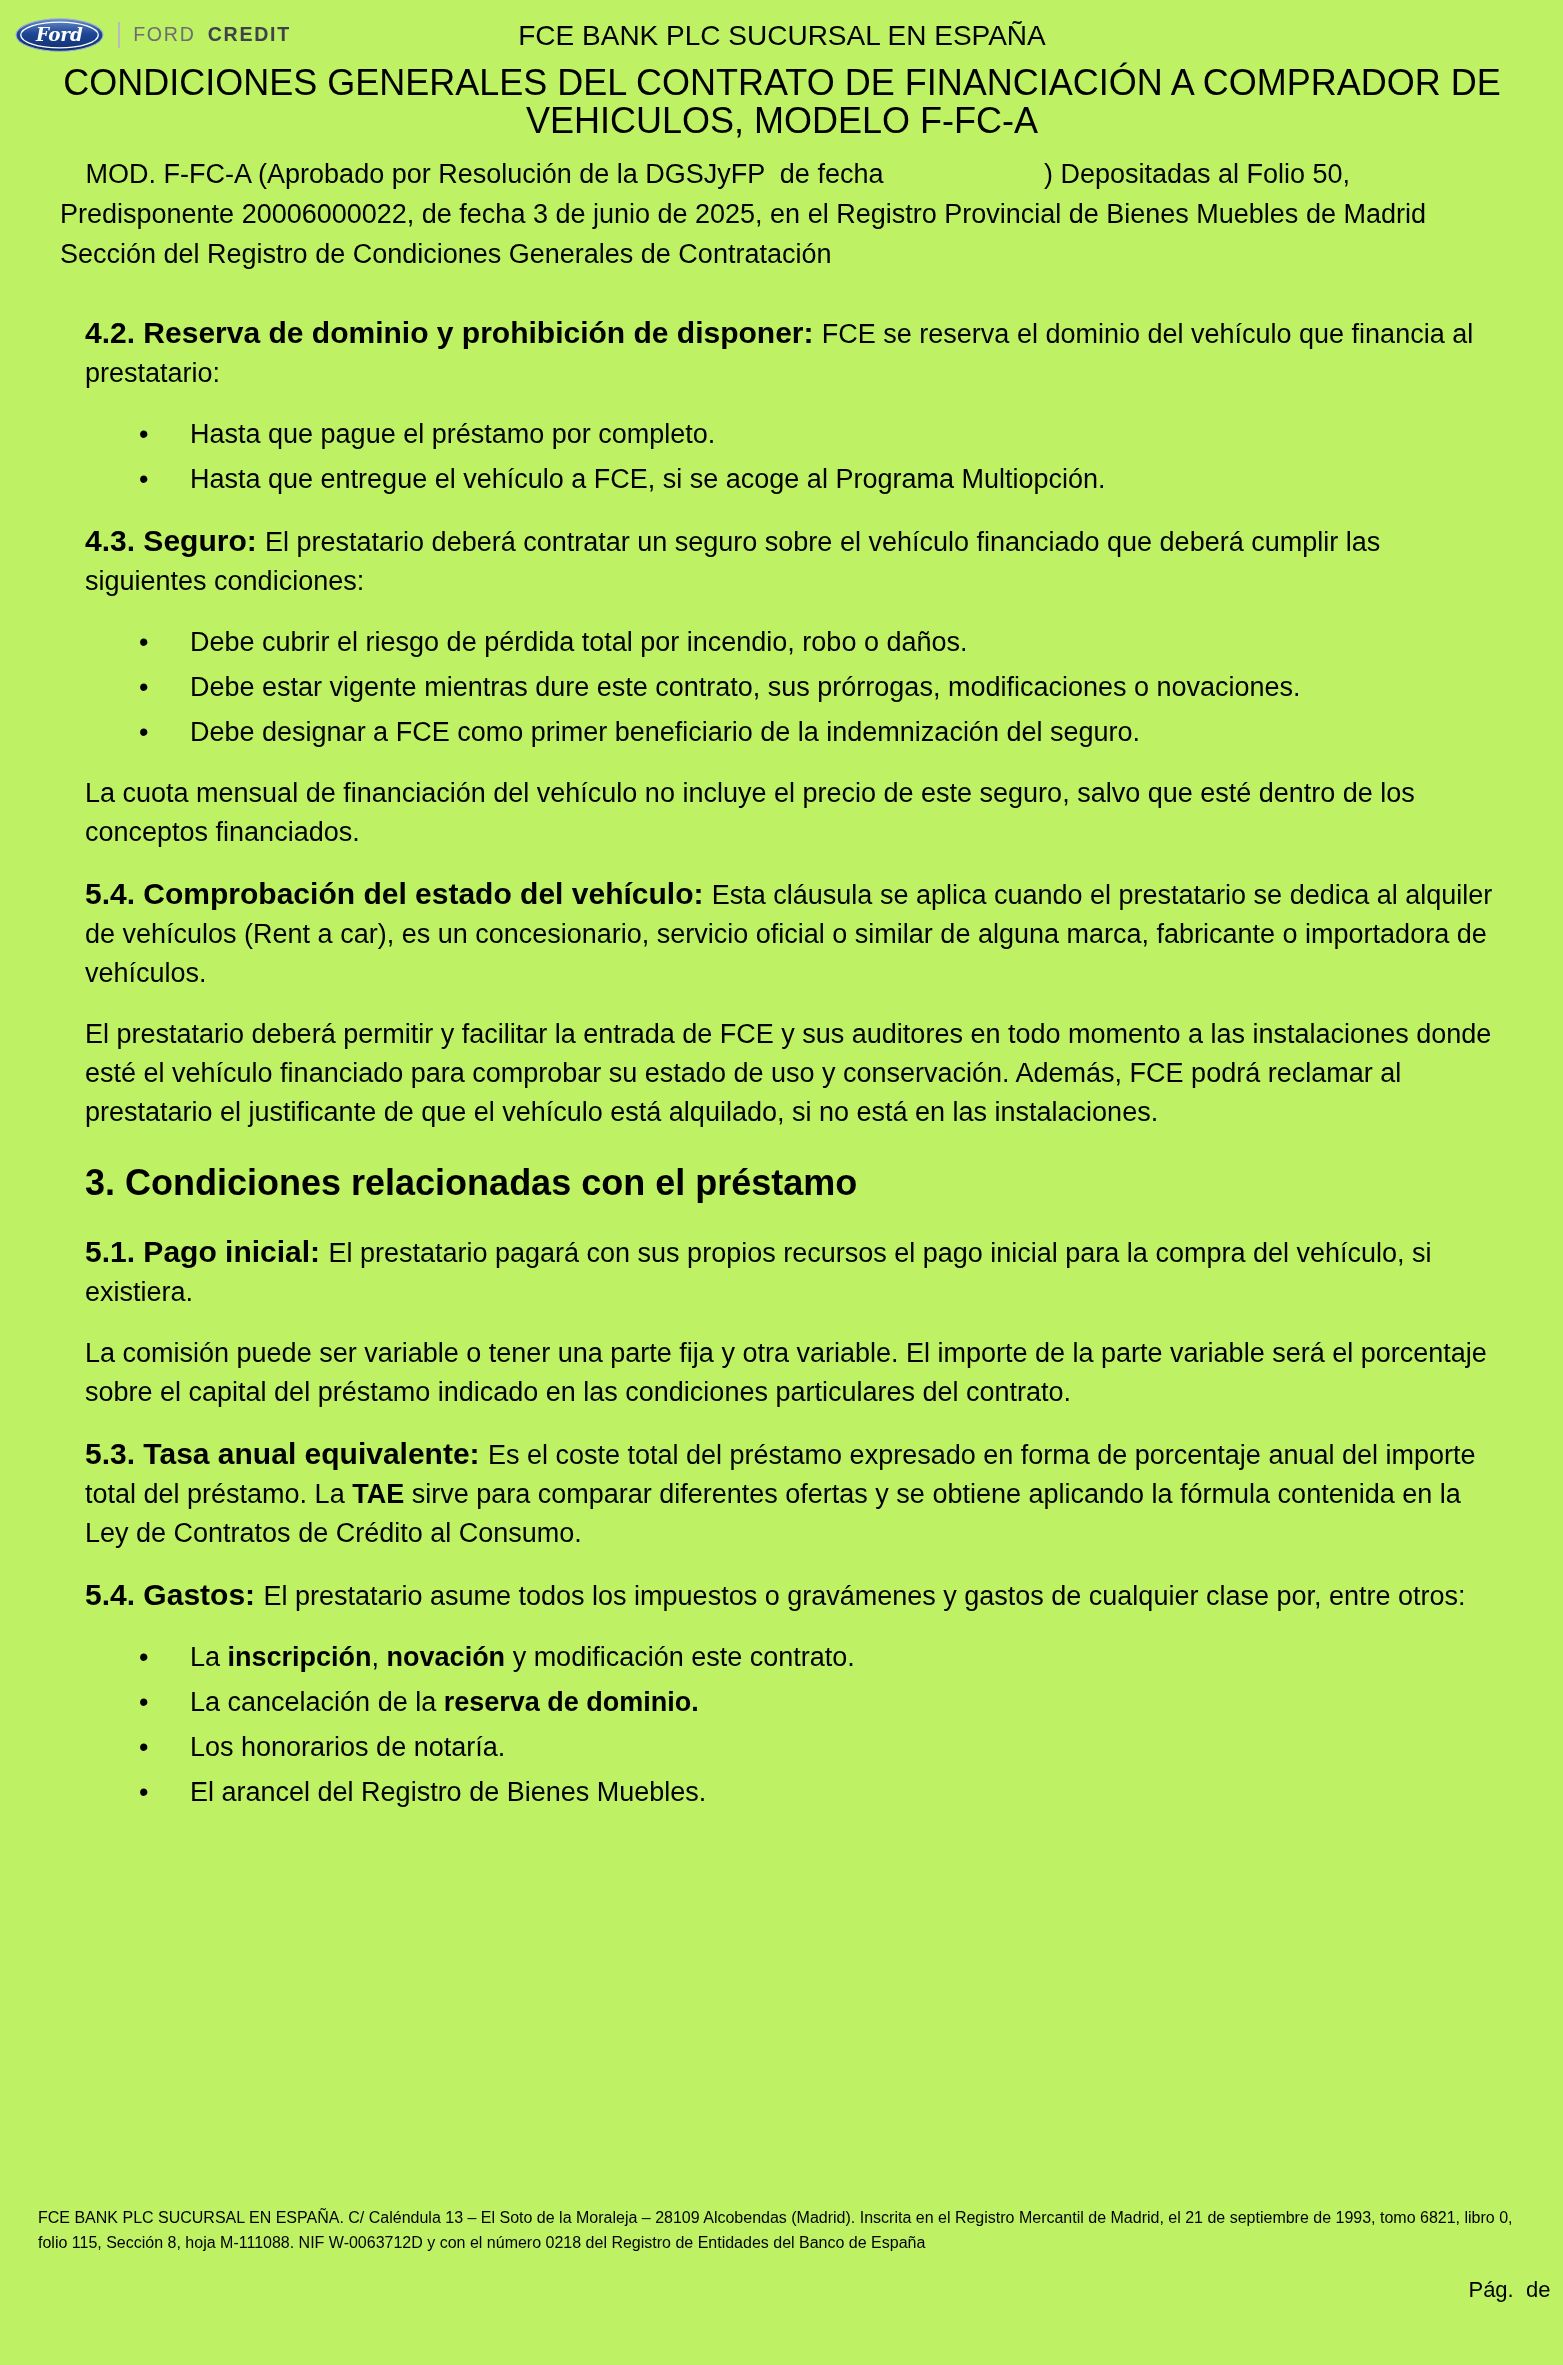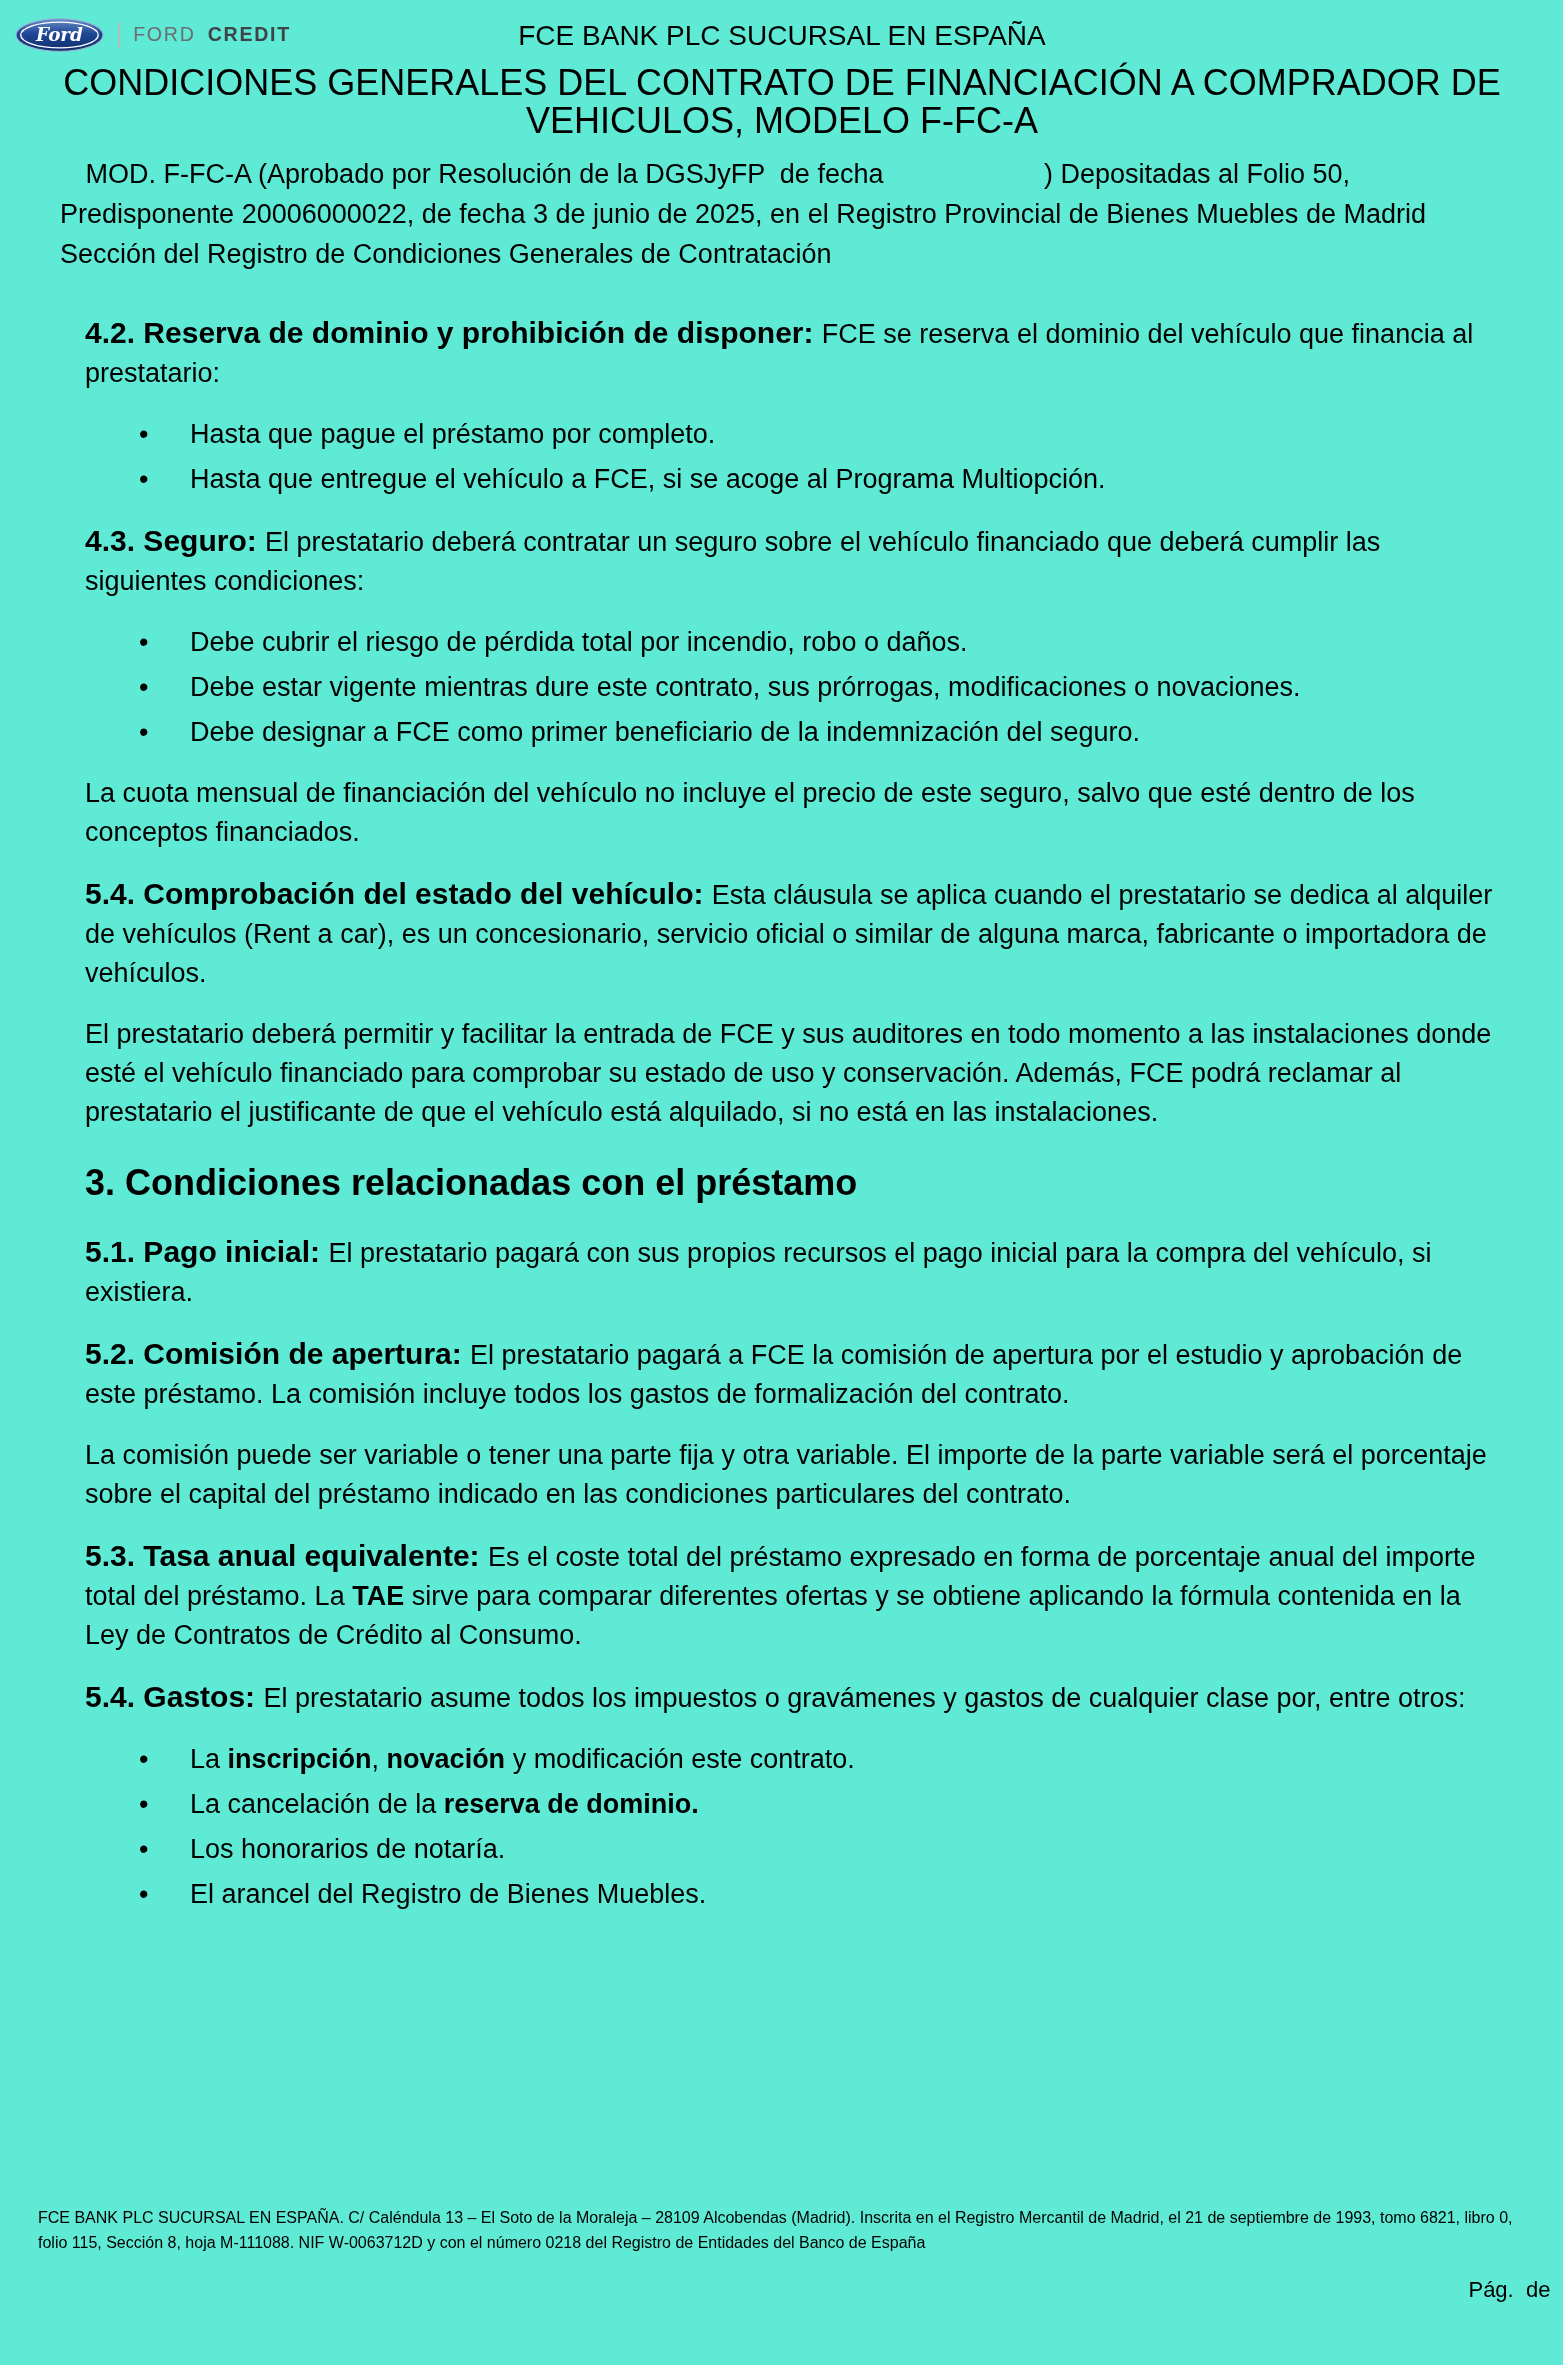--- a/index.html
+++ b/index.html
@@ -1,19 +1,19 @@
 <!DOCTYPE html>
 <html lang="es" style="font-size:13.6px"><head>
 <meta charset="utf-8">
 <style>
   html,body { margin:0; padding:0; background:#e8e8e8; }
   .page {
     position:relative;
     width:1564px; height:2366px;
-    background:#5eead4;
+    background:#bef264;
     color:#000000;
     font-family:"Liberation Sans", sans-serif;
     font-size:27px; line-height:39px;
     overflow:hidden;
     margin:0 auto;
   }
   
   .header { position:relative; padding-top:17px; }
   .logo-row { position:absolute; left:15.3px; top:15.3px; display:flex; align-items:center; }
   .logo-divider { width:1.7px; height:25.6px; background:#b9bbbe; margin:0 13.6px 0 13.6px; }
@@ -86,21 +86,20 @@
       <ul class="bullets">
         <li><span class="bullet-marker">•</span><span><span>Debe cubrir el riesgo de pérdida total por incendio, robo o daños.</span></span></li>
         <li><span class="bullet-marker">•</span><span><span>Debe estar vigente mientras dure este contrato, sus prórrogas, modificaciones o novaciones.</span></span></li>
         <li><span class="bullet-marker">•</span><span><span>Debe designar a FCE como primer beneficiario de la indemnización del seguro.</span></span></li>
       </ul>
       <p class="para"><span>La cuota mensual de financiación del vehículo no incluye el precio de este seguro, salvo que esté dentro de los conceptos financiados.</span></p>
       <p class="para"><span class="lead-bold">5.4. Comprobación del estado del vehículo: </span><span>Esta cláusula se aplica cuando el prestatario se dedica al alquiler de vehículos (Rent a car), es un concesionario, servicio oficial o similar de alguna marca, fabricante o importadora de vehículos.</span></p>
       <p class="para"><span>El prestatario deberá permitir y facilitar la entrada de FCE y sus auditores en todo momento a las instalaciones donde esté el vehículo financiado para comprobar su estado de uso y conservación. Además, FCE podrá reclamar al prestatario el justificante de que el vehículo está alquilado, si no está en las instalaciones.</span></p>
       <div class="h1">3. Condiciones relacionadas con el préstamo</div>
       <p class="para"><span class="lead-bold">5.1. Pago inicial: </span><span>El prestatario pagará con sus propios recursos el pago inicial para la compra del vehículo, si existiera.</span></p>
-      <p class="para"><span class="lead-bold">5.2. Comisión de apertura: </span><span>El prestatario pagará a FCE la comisión de apertura por el estudio y aprobación de este préstamo. La comisión incluye todos los gastos de formalización del contrato.</span></p>
       <p class="para"><span>La comisión puede ser variable o tener una parte fija y otra variable. El importe de la parte variable será el porcentaje sobre el capital del préstamo indicado en las condiciones particulares del contrato.</span></p>
       <p class="para"><span class="lead-bold">5.3. Tasa anual equivalente: </span><span>Es el coste total del préstamo expresado en forma de porcentaje anual del importe total del préstamo. La </span><span class="bold">TAE</span><span> sirve para comparar diferentes ofertas y se obtiene aplicando la fórmula contenida en la Ley de Contratos de Crédito al Consumo.</span></p>
       <p class="para"><span class="lead-bold">5.4. Gastos: </span><span>El prestatario asume todos los impuestos o gravámenes y gastos de cualquier clase por, entre otros:</span></p>
       <ul class="bullets">
         <li><span class="bullet-marker">•</span><span><span>La </span><span class="bold">inscripción</span><span>, </span><span class="bold">novación</span><span> y modificación este contrato.</span></span></li>
         <li><span class="bullet-marker">•</span><span><span>La cancelación de la </span><span class="bold">reserva de dominio.</span></span></li>
         <li><span class="bullet-marker">•</span><span><span>Los honorarios de notaría.</span></span></li>
         <li><span class="bullet-marker">•</span><span><span>El arancel del Registro de Bienes Muebles.</span></span></li>
       </ul>
     </div>

